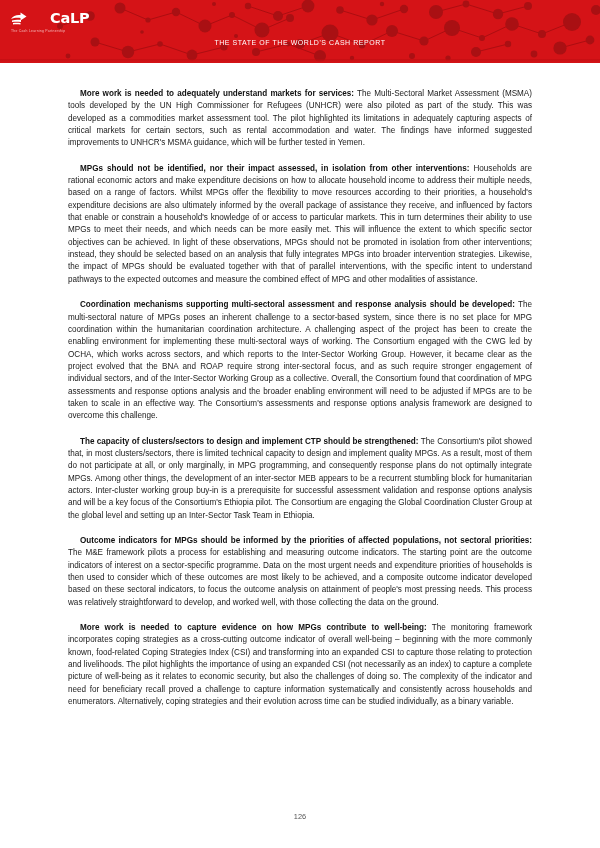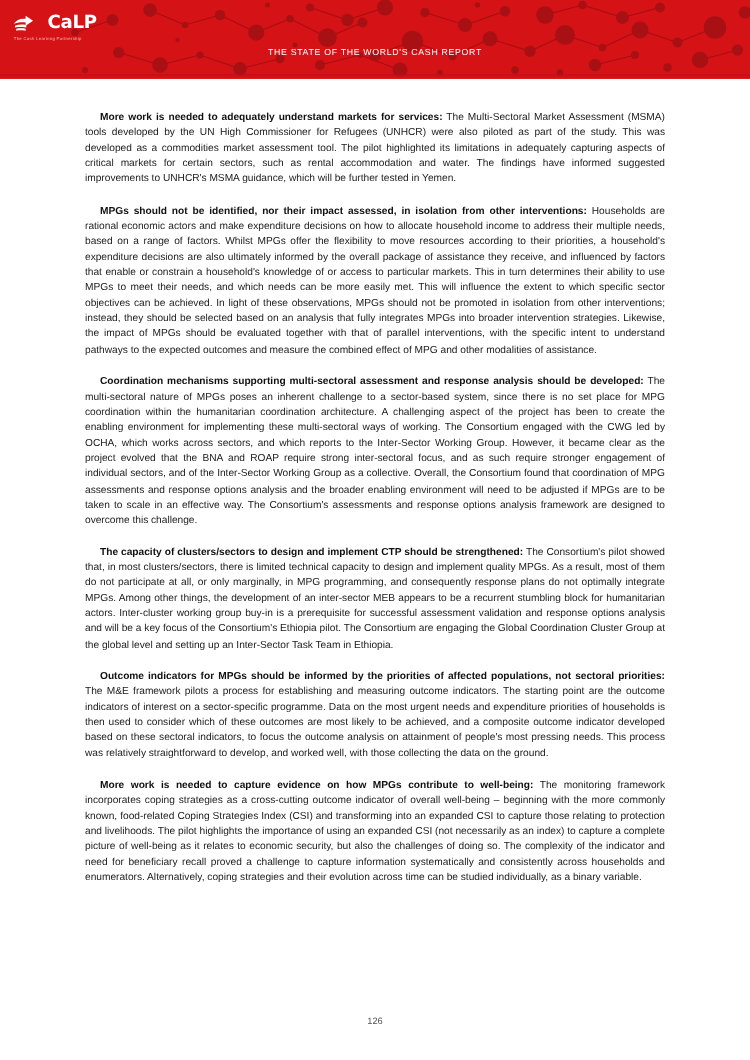--- a/index.html
+++ b/index.html
@@ -39,21 +39,21 @@
     left: 10px;
     top: 11px;
     display: flex;
     flex-direction: column;
     align-items: flex-start;
     z-index: 3;
   }
   .logo-row {
     display: flex;
     align-items: center;
-    gap: 6px;
+    gap: 18px;
   }
   .logo-mark {
     width: 22px;
     height: 15px;
     display: block;
   }
   .logo-word {
     color: #ffffff;
     font-size: 14.5px;
     font-weight: bold;

